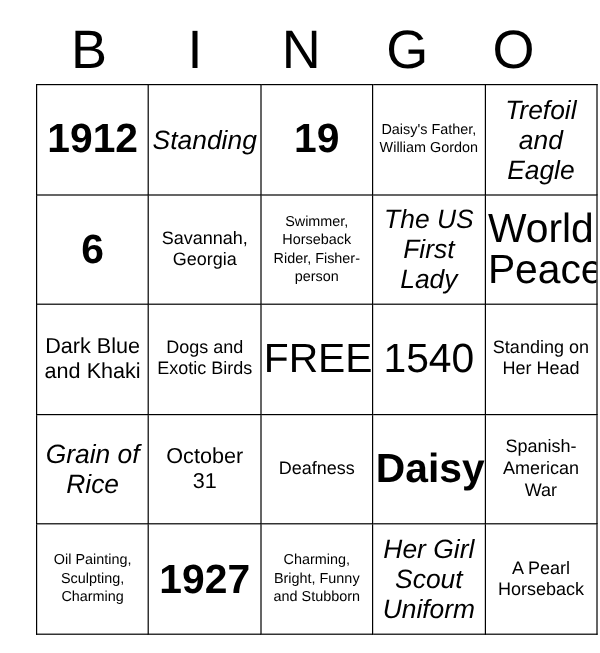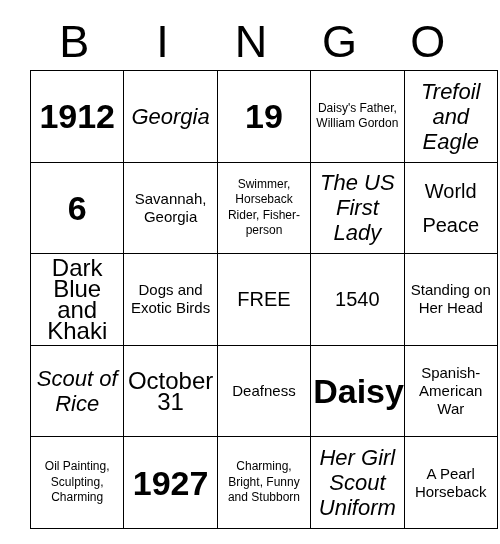--- a/index.html
+++ b/index.html
@@ -47,64 +47,64 @@
     height: 88.6px;
     padding: 1px 2px;
     text-align: center;
     vertical-align: middle;
     overflow: hidden;
     color: #000000;
     font-family: "Liberation Sans", sans-serif;
   }
   
   .t-xl  { font-size: 34px; line-height: 38px; font-weight: bold; }
-  .t-lg  { font-size: 20px; line-height: 34px; }
+  .t-lg  { font-size: 34px; line-height: 34px; }
   .t-md  { font-size: 22px; line-height: 25px; font-style: italic; }
-  .t-sm  { font-size: 24px; line-height: 21px; }
+  .t-sm  { font-size: 18px; line-height: 21px; }
   .t-xs  { font-size: 15px; line-height: 18px; }
   .t-xxs { font-size: 12px; line-height: 15.5px; }
 </style>
 </head>
 <body>
 
 <div class="card">
 
   <div class="header-row">
     <div class="header-cell">B</div>
     <div class="header-cell">I</div>
     <div class="header-cell">N</div>
     <div class="header-cell">G</div>
     <div class="header-cell">O</div>
   </div>
 
   <table class="grid">
     <tbody>
       <tr>
         <td class="t-xl">1912</td>
-        <td class="t-md">Georgia</td>
+        <td class="t-md">Standing</td>
         <td class="t-xl">19</td>
         <td class="t-xxs">Daisy's Father, William Gordon</td>
         <td class="t-md">Trefoil and Eagle</td>
       </tr>
       <tr>
         <td class="t-xl">6</td>
         <td class="t-xs">Savannah, Georgia</td>
         <td class="t-xxs">Swimmer, Horseback Rider, Fisher-person</td>
         <td class="t-md">The US First Lady</td>
         <td class="t-lg">World Peace</td>
       </tr>
       <tr>
         <td class="t-sm">Dark Blue and Khaki</td>
         <td class="t-xs">Dogs and Exotic Birds</td>
         <td class="t-lg">FREE</td>
         <td class="t-lg">1540</td>
         <td class="t-xs">Standing on Her Head</td>
       </tr>
       <tr>
-        <td class="t-md">Scout of Rice</td>
+        <td class="t-md">Grain of Rice</td>
         <td class="t-sm">October 31</td>
         <td class="t-xs">Deafness</td>
         <td class="t-xl">Daisy</td>
         <td class="t-xs">Spanish-American War</td>
       </tr>
       <tr>
         <td class="t-xxs">Oil Painting, Sculpting, Charming</td>
         <td class="t-xl">1927</td>
         <td class="t-xxs">Charming, Bright, Funny and Stubborn</td>
         <td class="t-md">Her Girl Scout Uniform</td>

